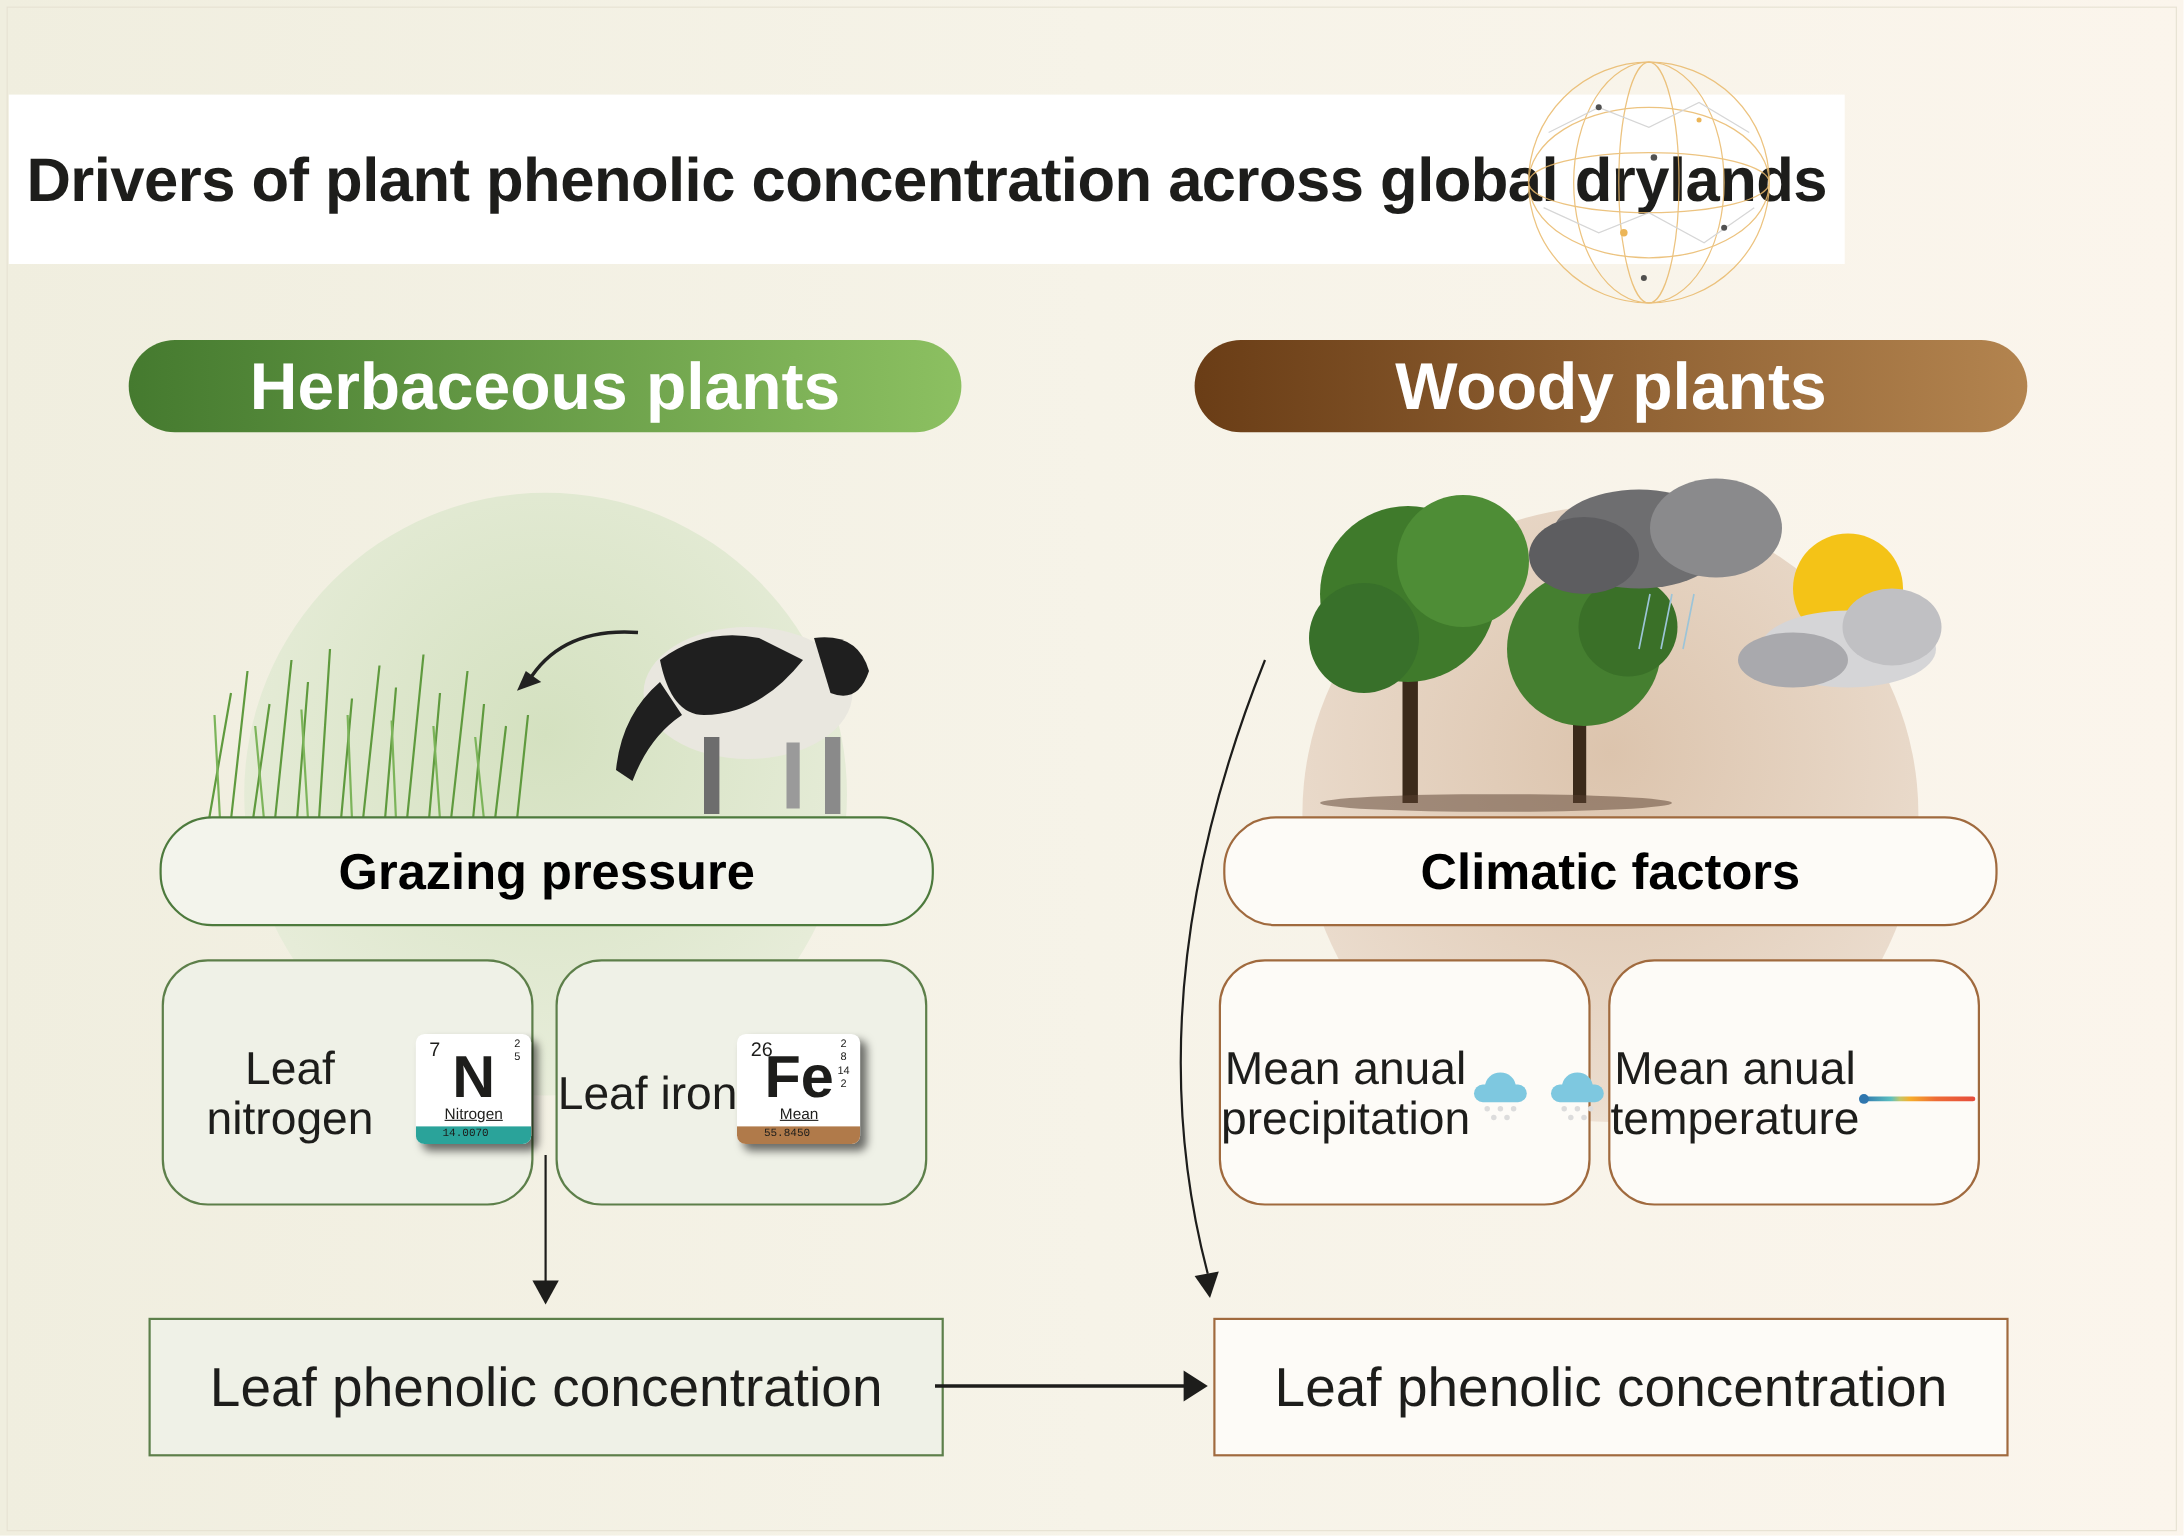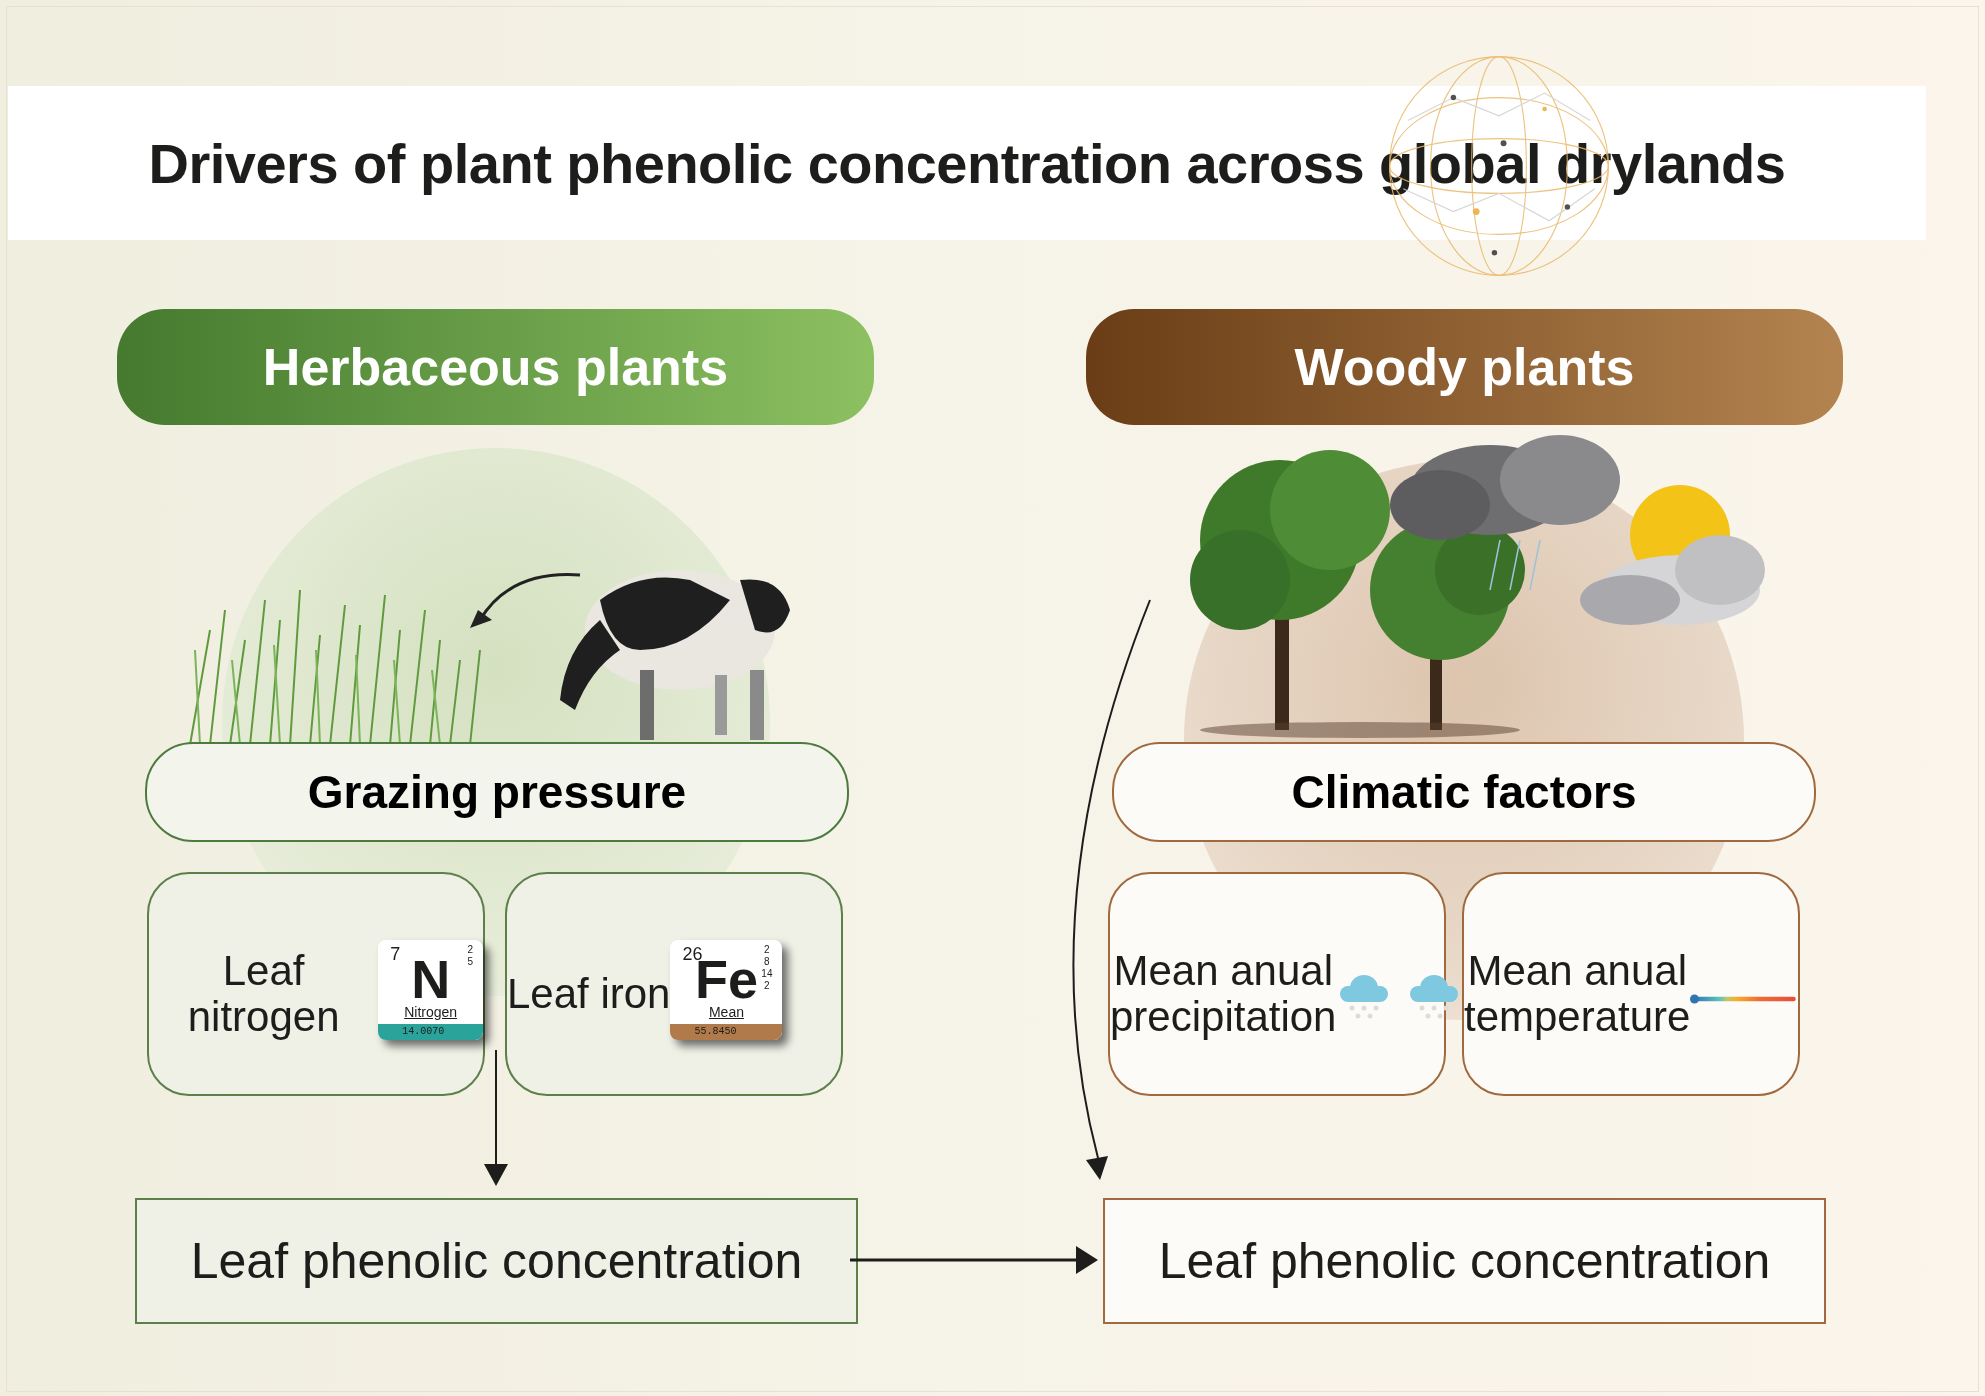--- a/index.html
+++ b/index.html
@@ -1,25 +1,25 @@
 <!DOCTYPE html>
 <html><head>
 <meta charset="utf-8">
 <style>
   html,body{margin:0;padding:0;}
   body{width:1985px;height:1396px;position:relative;overflow:hidden;
        font-family:"Liberation Sans","DejaVu Sans",sans-serif;
        background:linear-gradient(90deg,#f0eedf 0%,#f6f3e8 50%,#fbf5ec 100%);}
   .frame{position:absolute;left:6px;top:6px;width:1971px;height:1384px;border:1px solid #e6e1d2;}
-  .title-band{position:absolute;left:8px;top:86px;width:1918px;height:154px;background:#ffffff;}
+  .title-band{position:absolute;left:8px;top:86px;width:1669px;height:154px;background:#ffffff;}
   .title{position:absolute;left:0;top:0;width:100%;height:154px;display:flex;align-items:center;justify-content:center;
          font-size:56px;font-weight:bold;color:#1d1d1b;letter-spacing:-0.5px;}
   .globe{position:absolute;left:1385px;top:52px;width:228px;height:228px;opacity:.85;}
-  .pill{position:absolute;height:116px;border-radius:48px;display:flex;align-items:center;justify-content:center;
-        color:#fff;font-weight:bold;font-size:52px;}
+  .pill{position:absolute;height:84px;border-radius:48px;display:flex;align-items:center;justify-content:center;
+        color:#fff;font-weight:bold;font-size:60px;}
   .pill.green{left:117px;top:309px;width:757px;background:linear-gradient(90deg,#457a2f,#8cc061);}
   .pill.brown{left:1086px;top:309px;width:757px;background:linear-gradient(90deg,#6a3d16,#b3844f);}
   .halo{position:absolute;border-radius:50%;}
   .halo.green{left:222px;top:448px;width:548px;height:548px;background:radial-gradient(circle at 50% 40%,#d4e1c0,#e6ecd8 70%,rgba(230,236,216,0) 100%);}
   .halo.brown{left:1184px;top:460px;width:560px;height:560px;background:radial-gradient(circle at 50% 40%,#dcc4ad,#eadbcc 70%,rgba(234,219,204,0) 100%);}
   .factor{position:absolute;height:96px;border-radius:48px;display:flex;align-items:center;justify-content:center;
           font-size:46px;font-weight:bold;color:#000000;background:#f3f4ec;}
   .factor.green{left:145px;top:742px;width:700px;border:2px solid #4d7a3d;}
   .factor.brown{left:1112px;top:742px;width:700px;border:2px solid #a06a3e;background:#fdfbf7;}
   .card{position:absolute;width:338px;height:224px;border-radius:42px;display:flex;align-items:center;

